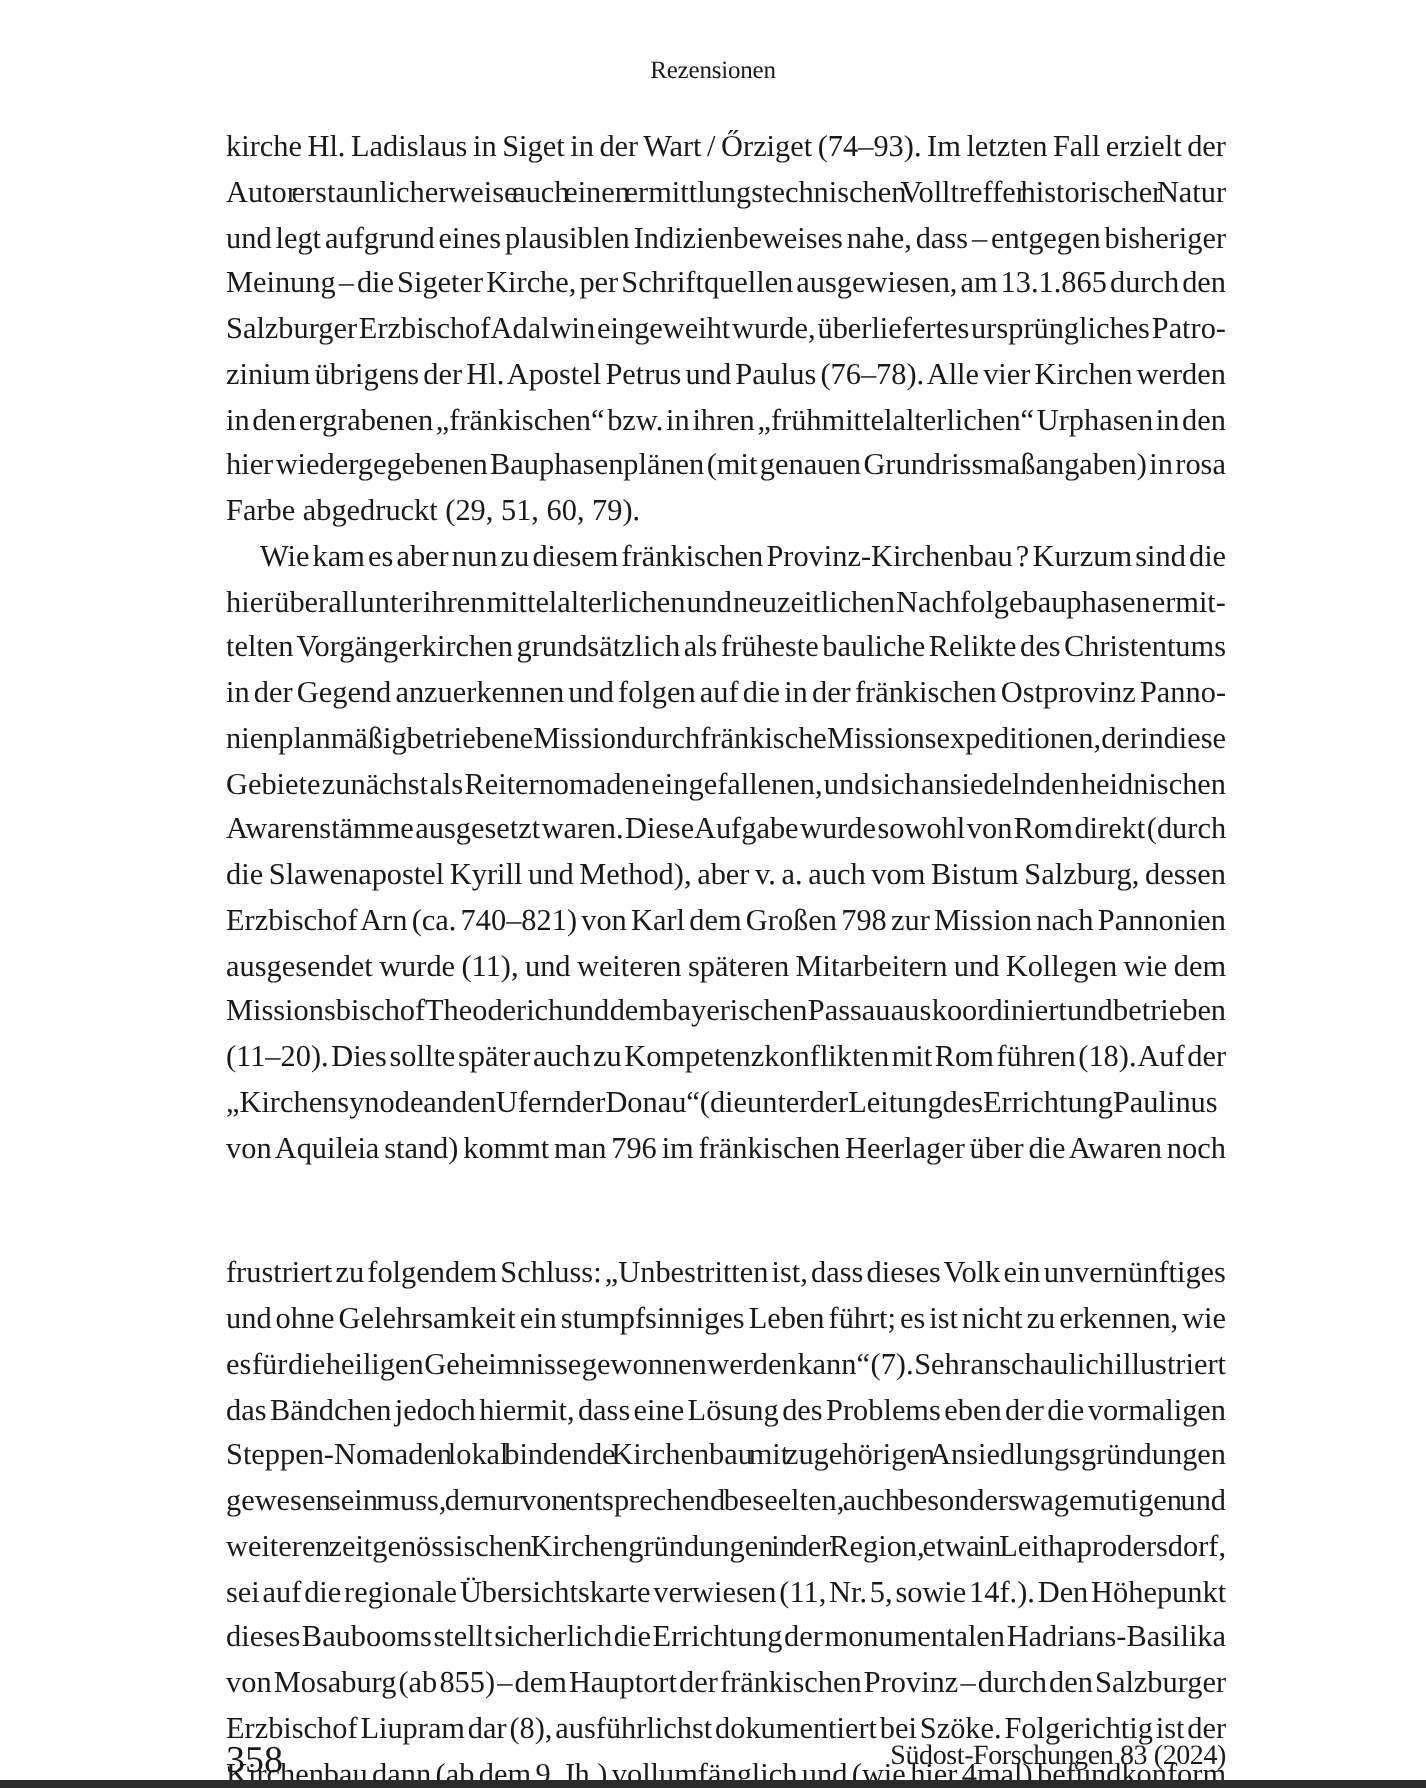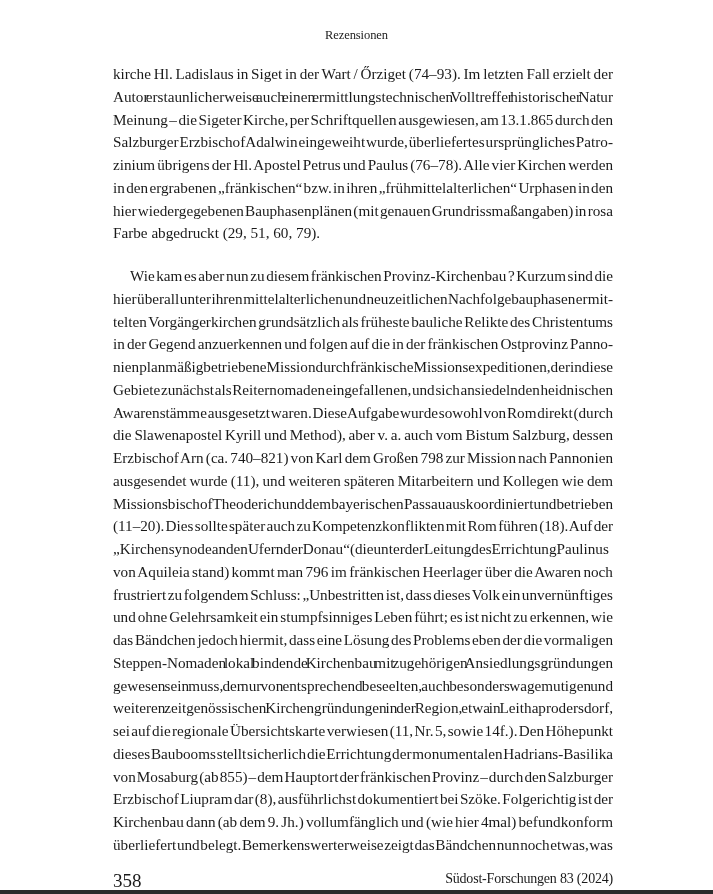--- a/index.html
+++ b/index.html
@@ -75,42 +75,44 @@
     }
   </style>
 </head>
 <body>
 
 <div class="running-head">Rezensionen</div>
 
 <div class="body-text" id="body-text">
     <span class="line" style="white-space: nowrap; word-spacing: -1.01px; text-align: left; text-align-last: left;">kirche Hl. Ladislaus in Siget in der Wart / Őrziget (74–93). Im letzten Fall erzielt der</span>
     <span class="line" style="white-space: nowrap; word-spacing: -6.47px; text-align: center; text-align-last: left;">Autor erstaunlicherweise auch einen ermittlungstechnischen Volltreffer historischer Natur</span>
+    <span class="line" style="white-space: nowrap; word-spacing: -1.83px; text-align: left; text-align-last: left;">und legt aufgrund eines plausiblen Indizienbeweises nahe, dass – entgegen bisheriger</span>
     <span class="line" style="white-space: nowrap; word-spacing: -2.28px; text-align: left; text-align-last: left;">Meinung – die Sigeter Kirche, per Schriftquellen ausgewiesen, am 13.1.865 durch den</span>
     <span class="line" style="white-space: nowrap; word-spacing: -2.88px; text-align: right; text-align-last: left;">Salzburger Erzbischof Adalwin eingeweiht wurde, überliefertes ursprüngliches Patro-</span>
     <span class="line" style="white-space: nowrap; word-spacing: -1.71px; text-align: left; text-align-last: left;">zinium übrigens der Hl. Apostel Petrus und Paulus (76–78). Alle vier Kirchen werden</span>
     <span class="line" style="white-space: nowrap; word-spacing: -2.46px; text-align: left; text-align-last: left;">in den ergrabenen „fränkischen“ bzw. in ihren „frühmittelalterlichen“ Urphasen in den</span>
     <span class="line" style="white-space: nowrap; word-spacing: -2.58px; text-align: left; text-align-last: left;">hier wiedergegebenen Bauphasenplänen (mit genauen Grundrissmaßangaben) in rosa</span>
     <span class="line last">Farbe abgedruckt (29, 51, 60, 79).</span>
-    <span class="line indent" style="white-space: nowrap; word-spacing: -2.22px; text-align: left; text-align-last: left; margin-top: 20px;">Wie kam es aber nun zu diesem fränkischen Provinz-Kirchenbau ? Kurzum sind die</span>
+    <span class="line indent" style="white-space: nowrap; word-spacing: -2.22px; text-align: left; text-align-last: left;">Wie kam es aber nun zu diesem fränkischen Provinz-Kirchenbau ? Kurzum sind die</span>
     <span class="line" style="white-space: nowrap; word-spacing: -3.29px; text-align: left; text-align-last: left;">hier überall unter ihren mittelalterlichen und neuzeitlichen Nachfolgebauphasen ermit-</span>
     <span class="line" style="white-space: nowrap; word-spacing: -2.03px; text-align: left; text-align-last: left;">telten Vorgängerkirchen grundsätzlich als früheste bauliche Relikte des Christentums</span>
     <span class="line" style="white-space: nowrap; word-spacing: -1.7px; text-align: left; text-align-last: left;">in der Gegend anzuerkennen und folgen auf die in der fränkischen Ostprovinz Panno-</span>
     <span class="line" style="white-space: nowrap; word-spacing: -3.77px; text-align: left; text-align-last: left;">nien planmäßig betriebene Mission durch fränkische Missionsexpeditionen, der in diese</span>
     <span class="line" style="white-space: nowrap; word-spacing: -3.13px; text-align: left; text-align-last: left;">Gebiete zunächst als Reiternomaden eingefallenen, und sich ansiedelnden heidnischen</span>
     <span class="line" style="white-space: nowrap; word-spacing: -3.04px; text-align: left; text-align-last: left;">Awarenstämme ausgesetzt waren. Diese Aufgabe wurde sowohl von Rom direkt (durch</span>
     <span class="line" style="white-space: nowrap; word-spacing: -0.97px; text-align: left; text-align-last: left;">die Slawenapostel Kyrill und Method), aber v. a. auch vom Bistum Salzburg, dessen</span>
     <span class="line" style="white-space: nowrap; word-spacing: -1.67px; text-align: left; text-align-last: left;">Erzbischof Arn (ca. 740–821) von Karl dem Großen 798 zur Mission nach Pannonien</span>
     <span class="line" style="white-space: nowrap; word-spacing: -0.59px; text-align: left; text-align-last: left;">ausgesendet wurde (11), und weiteren späteren Mitarbeitern und Kollegen wie dem</span>
     <span class="line" style="white-space: nowrap; word-spacing: -3.6px; text-align: left; text-align-last: left;">Missionsbischof Theoderich und dem bayerischen Passau aus koordiniert und betrieben</span>
     <span class="line" style="white-space: nowrap; word-spacing: -2.5px; text-align: center; text-align-last: left;">(11–20). Dies sollte später auch zu Kompetenzkonflikten mit Rom führen (18). Auf der</span>
     <span class="line" style="white-space: nowrap; word-spacing: -3.81px; text-align: left; text-align-last: left;">„Kirchensynode an den Ufern der Donau“ (die unter der Leitung des Errichtung Paulinus</span>
     <span class="line" style="white-space: nowrap; word-spacing: -1.38px; text-align: left; text-align-last: left;">von Aquileia stand) kommt man 796 im fränkischen Heerlager über die Awaren noch</span>
-    <span class="line" style="white-space: nowrap; word-spacing: -2.21px; text-align: left; text-align-last: left;">frustriert zu folgendem Schluss: „Unbestritten ist, dass dieses Volk ein unvernünftiges</span>
+    <span class="line" style="white-space: nowrap; word-spacing: -2.21px; text-align: left; text-align-last: left; margin-top: 40px;">frustriert zu folgendem Schluss: „Unbestritten ist, dass dieses Volk ein unvernünftiges</span>
     <span class="line" style="white-space: nowrap; word-spacing: -1.81px; text-align: left; text-align-last: left;">und ohne Gelehrsamkeit ein stumpfsinniges Leben führt; es ist nicht zu erkennen, wie</span>
+    <span class="line" style="white-space: nowrap; word-spacing: -3.47px; text-align: left; text-align-last: left;">es für die heiligen Geheimnisse gewonnen werden kann“ (7). Sehr anschaulich illustriert</span>
     <span class="line" style="white-space: nowrap; word-spacing: -2.09px; text-align: left; text-align-last: left;">das Bändchen jedoch hiermit, dass eine Lösung des Problems eben der die vormaligen</span>
     <span class="line" style="white-space: nowrap; word-spacing: -5.94px; text-align: left; text-align-last: left;">Steppen-Nomaden lokal bindende Kirchenbau mit zugehörigen Ansiedlungsgründungen</span>
     <span class="line" style="white-space: nowrap; word-spacing: -4.58px; text-align: left; text-align-last: left;">gewesen sein muss, der nur von entsprechend beseelten, auch besonders wagemutigen und</span>
     <span class="line" style="white-space: nowrap; word-spacing: -4.87px; text-align: left; text-align-last: left;">weiteren zeitgenössischen Kirchengründungen in der Region, etwa in Leithaprodersdorf,</span>
     <span class="line" style="white-space: nowrap; word-spacing: -2.39px; text-align: left; text-align-last: left;">sei auf die regionale Übersichtskarte verwiesen (11, Nr. 5, sowie 14f.). Den Höhepunkt</span>
     <span class="line" style="white-space: nowrap; word-spacing: -2.98px; text-align: left; text-align-last: left;">dieses Baubooms stellt sicherlich die Errichtung der monumentalen Hadrians-Basilika</span>
     <span class="line" style="white-space: nowrap; word-spacing: -2.73px; text-align: left; text-align-last: left;">von Mosaburg (ab 855) – dem Hauptort der fränkischen Provinz – durch den Salzburger</span>
     <span class="line" style="white-space: nowrap; word-spacing: -2.38px; text-align: left; text-align-last: left;">Erzbischof Liupram dar (8), ausführlichst dokumentiert bei Szöke. Folgerichtig ist der</span>
     <span class="line" style="white-space: nowrap; word-spacing: -1.59px; text-align: left; text-align-last: left;">Kirchenbau dann (ab dem 9. Jh.) vollumfänglich und (wie hier 4mal) befundkonform</span>
     <span class="line" style="white-space: nowrap; word-spacing: -3.14px; text-align: left; text-align-last: left;">überliefert und belegt. Bemerkenswerterweise zeigt das Bändchen nun noch etwas, was</span>

